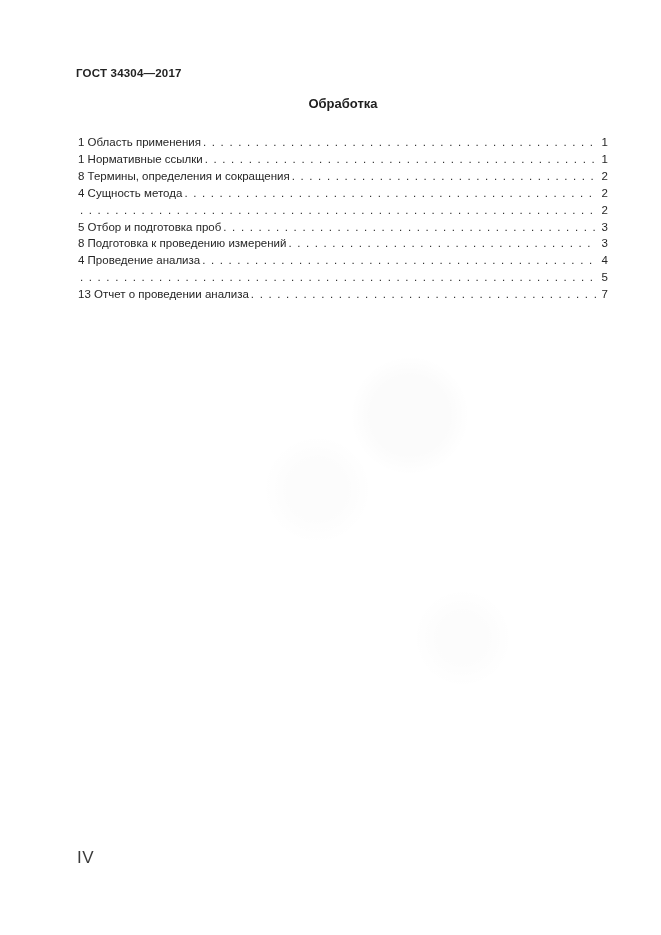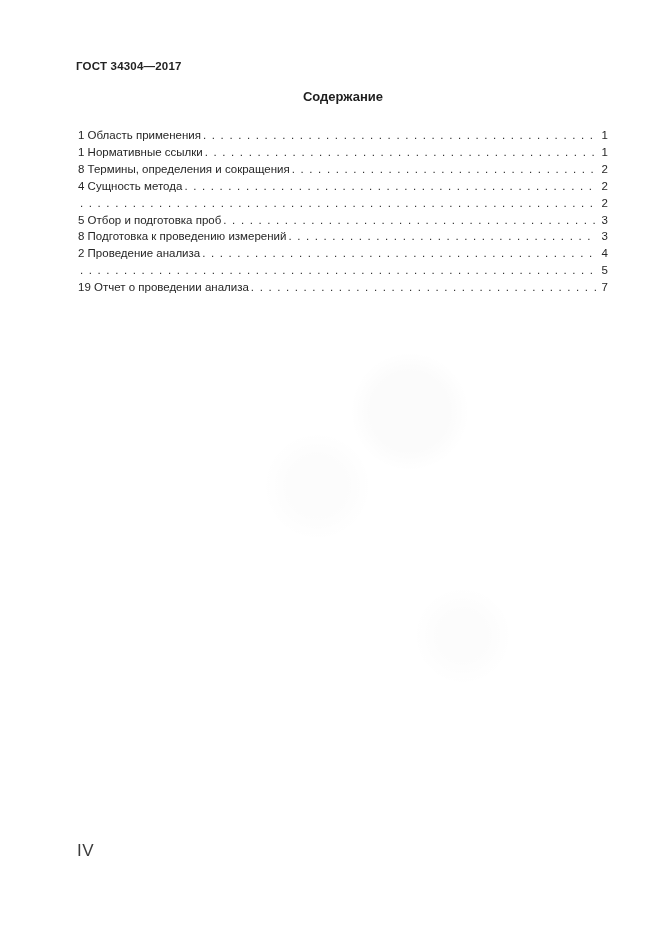--- a/index.html
+++ b/index.html
@@ -12,20 +12,21 @@
     position: relative;
     background: #ffffff;
     font-family: "Liberation Sans", sans-serif;
     color: #222222;
     overflow: hidden;
   }
   .page {
     position: absolute;
     inset: 0;
     background: #ffffff;
+    margin-top: 7px;
   }
   .doc-header {
     position: absolute;
     left: 76px;
     top: 60px;
     font-size: 11.5px;
     font-weight: bold;
     letter-spacing: 0.2px;
     color: #232323;
   }
@@ -92,21 +93,21 @@
   }
 </style>
 </head>
 <body>
 
 <div class="page">
   <div class="scan-noise"></div>
 
   <div class="doc-header">ГОСТ 34304—2017</div>
 
-  <div class="doc-title">Содержание</div>
+  <div class="doc-title">Обработка</div>
 
   <div class="toc">
     <div class="toc-row">
       <span class="toc-label">1 Область применения</span>
       <span class="toc-leader"></span>
       <span class="toc-page">1</span>
     </div>
 
     <div class="toc-row">
       <span class="toc-label">1 Нормативные ссылки</span>
@@ -137,31 +138,31 @@
       <span class="toc-page">3</span>
     </div>
 
     <div class="toc-row">
       <span class="toc-label">8 Подготовка к проведению измерений</span>
       <span class="toc-leader"></span>
       <span class="toc-page">3</span>
     </div>
 
     <div class="toc-row">
-      <span class="toc-label">2 Проведение анализа</span>
+      <span class="toc-label">4 Проведение анализа</span>
       <span class="toc-leader"></span>
       <span class="toc-page">4</span>
     </div>
 
     <div class="toc-row">
       <span class="toc-leader"></span>
       <span class="toc-page">5</span>
     </div>
 
     <div class="toc-row">
-      <span class="toc-label">19 Отчет о проведении анализа</span>
+      <span class="toc-label">13 Отчет о проведении анализа</span>
       <span class="toc-leader"></span>
       <span class="toc-page">7</span>
     </div>
   </div>
 
   <div class="folio">IV</div>
 </div>
 
 </body></html>

